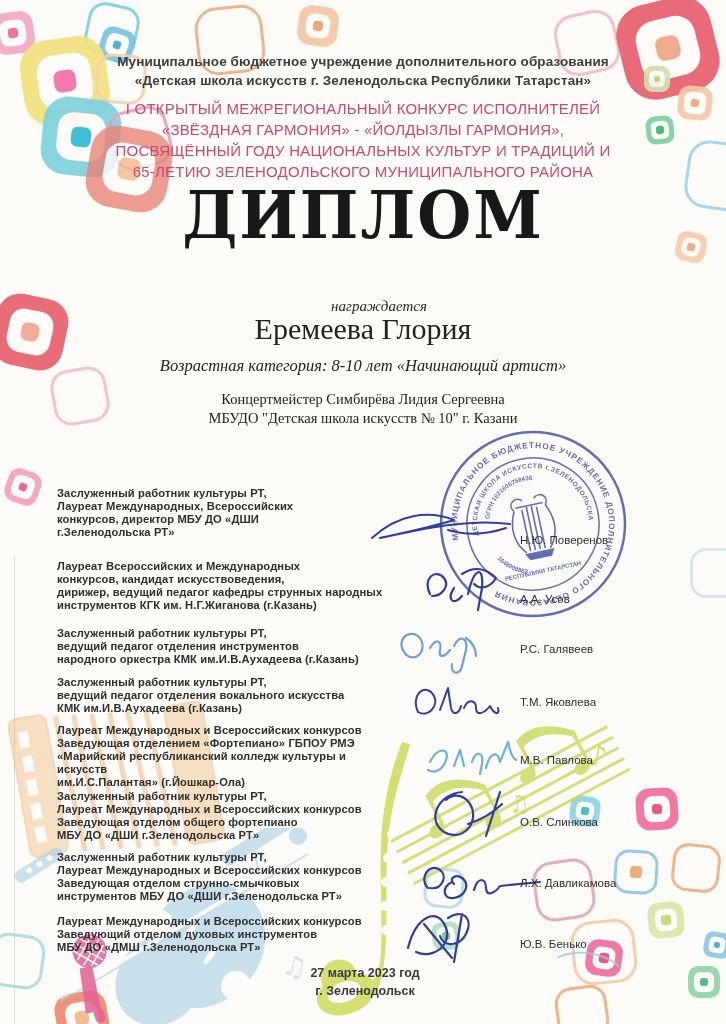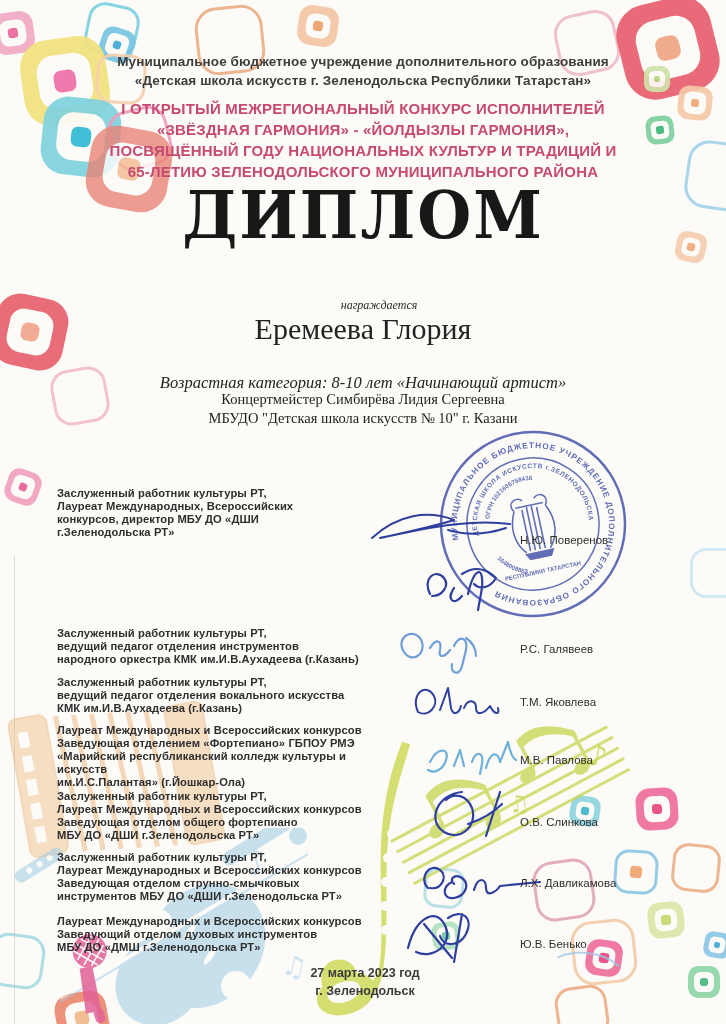--- a/index.html
+++ b/index.html
@@ -10,45 +10,45 @@
     font-family:"Liberation Sans",sans-serif;color:#303030;
   }
   .abs{position:absolute;}
   .pre{white-space:pre-line;}
   
   .org{
     left:0;right:0;text-align:center;font-weight:bold;
     font-size:13.5px;line-height:1.42;color:#3d3d3d;letter-spacing:.1px;
   }
   .contest{
-    left:0;right:0;top:98px;text-align:center;font-weight:bold;
+    left:0;right:0;top:98px;text-align:center;font-weight:normal;
     font-size:15px;line-height:21px;color:#c64a72;letter-spacing:.2px;
   }
   .big-title{
     left:0;right:0;top:184px;text-align:center;
     font-family:"DejaVu Serif",serif;font-weight:800;
     font-size:62px;line-height:64px;color:#181818;letter-spacing:2px;
     transform:scaleY(1.04);
   }
   .award{
     left:0;right:0;top:264px;text-align:center;
     font-family:"Liberation Serif",serif;font-weight:bold;
     font-size:25px;color:#1c1c1c;
   }
   .nagr{
     left:0;right:0;top:298px;text-align:center;
     font-family:"Liberation Serif",serif;font-style:italic;
-    font-size:12px;color:#2a2a2a;padding-left:32px;
+    font-size:15px;color:#2a2a2a;padding-left:32px;
   }
   .recipient{
     left:0;right:0;top:312px;text-align:center;
     font-family:"Liberation Serif",serif;font-size:30px;color:#222;
   }
   .category{
-    left:0;right:0;top:373px;text-align:center;
+    left:0;right:0;top:356px;text-align:center;
     font-family:"Liberation Serif",serif;font-style:italic;
     font-size:16.5px;color:#222;
   }
   .teachers{
     left:0;right:0;top:390px;text-align:center;
     font-family:"Liberation Serif",serif;font-size:14.5px;line-height:1.32;color:#1e1e1e;
   }
   
   .jrow{position:absolute;left:57px;width:612px;}
   .jtitle{
@@ -305,20 +305,27 @@
     <path d="M12,44 c8,-32 30,-42 38,-20 c6,16 -12,32 -30,24 M28,20 l28,34 M52,14 c14,-10 26,0 18,16 c-6,12 -22,14 -26,2 M66,10 l-8,48" stroke="#2e3f9e" stroke-width="2.2"></path>
   </svg>
 
   <div class="jrow" style="top:487px">
     <div class="jtitle">Заслуженный работник культуры РТ,
 Лауреат Международных, Всероссийских
 конкурсов, директор МБУ ДО «ДШИ
 г.Зеленодольска РТ»</div>
     <span class="jname" style="top:47px">Н.Ю. Поверенов</span>
   </div>
+  <div class="jrow" style="top:560px">
+    <div class="jtitle">Лауреат Всероссийских и Международных
+конкурсов, кандидат искусствоведения,
+дирижер, ведущий педагог кафедры струнных народных
+инструментов  КГК им. Н.Г.Жиганова (г.Казань)</div>
+    <span class="jname" style="top:33px">А.А. Усов</span>
+  </div>
   <div class="jrow" style="top:627px">
     <div class="jtitle">Заслуженный работник культуры РТ,
 ведущий педагог отделения инструментов
 народного оркестра КМК им.И.В.Аухадеева (г.Казань)</div>
     <span class="jname" style="top:16px">Р.С. Галявеев</span>
   </div>
   <div class="jrow" style="top:676px">
     <div class="jtitle">Заслуженный работник культуры РТ,
 ведущий педагог отделения вокального искусства
 КМК им.И.В.Аухадеева (г.Казань)</div>

